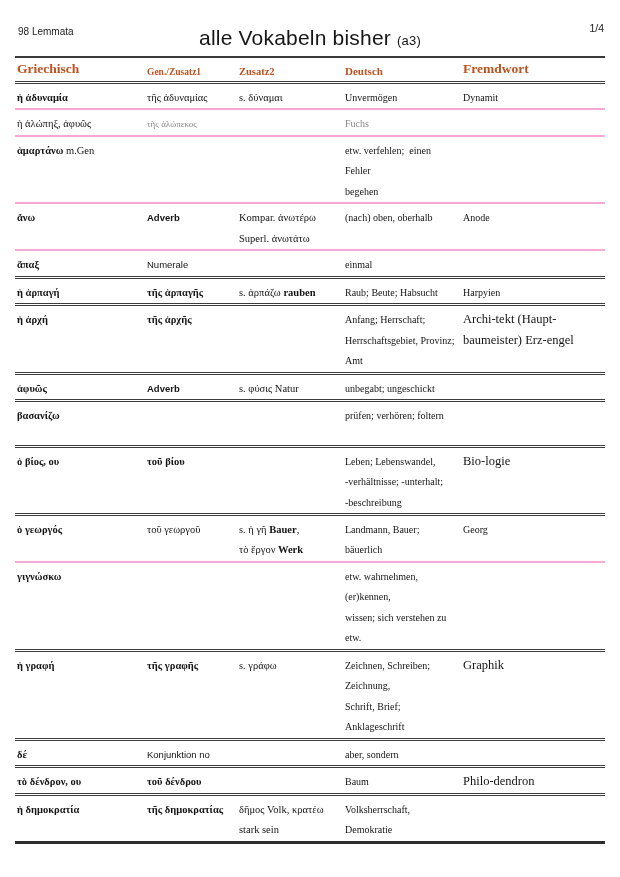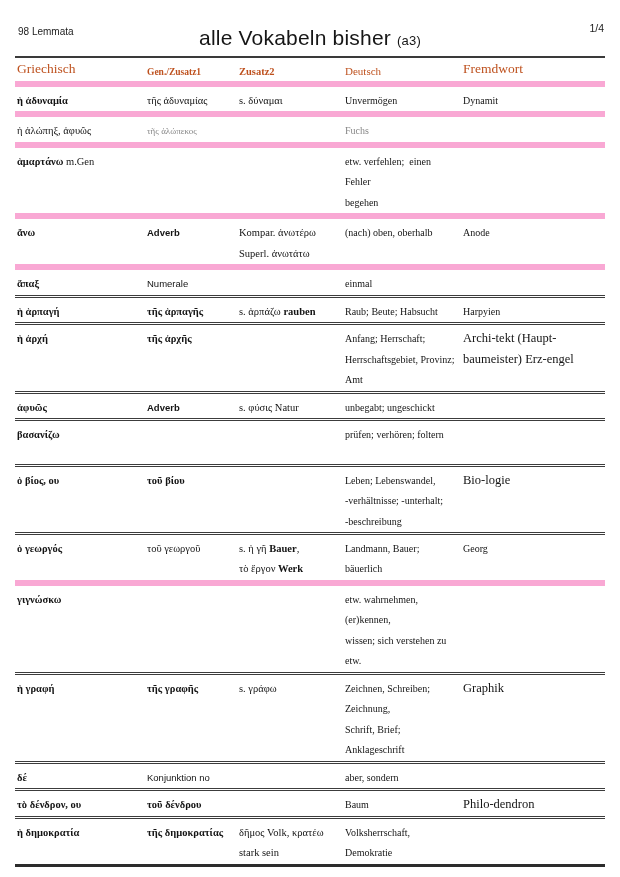--- a/index.html
+++ b/index.html
@@ -35,33 +35,33 @@
     position:absolute;top:56px;left:15px;
     width:590px;border-collapse:collapse;table-layout:fixed;
     border-top:2px solid #3a3a3a;
     border-bottom:3px solid #2c2c2c;
   }
   col.c0{width:130px}col.c1{width:92px}col.c2{width:106px}col.c3{width:118px}col.c4{width:144px}
   thead th{
     text-align:left;vertical-align:bottom;
     padding:3px 2px 4px 2px;
     color:var(--accent,#be511e);
-    font-weight:normal;
+    font-weight:bold;
     border-bottom:3px double #3c3c3c;
   }
   th.h-lg{font-size:13.5px}
   th.h-md{font-size:11px}
   th.h-mdb{font-size:10.5px;font-weight:bold}
   th.h-smb{font-size:9.5px;font-weight:bold}
   td{
     vertical-align:top;
     padding:2px 3px 2px 2px;
     line-height:1.28;
   }
-  tr.sep-s>td{border-top:6px solid #f9a8d4}
+  tr.sep-s>td{border-top:2px solid #f9a8d4}
   tr.sep-d>td{border-top:3px double #3c3c3c}
   tr.pad-lg>td{padding-bottom:20px}
   .line{min-height:12px}
   .seg{white-space:pre-wrap}
   .b{font-weight:700;font-size:10.5px}
   .r{font-size:10.5px}
   .d{font-size:10px}
   .f{font-size:10px}
   .F{font-size:12.5px}
   .n{font-family:"Liberation Sans","DejaVu Sans",sans-serif;font-size:9.5px}

